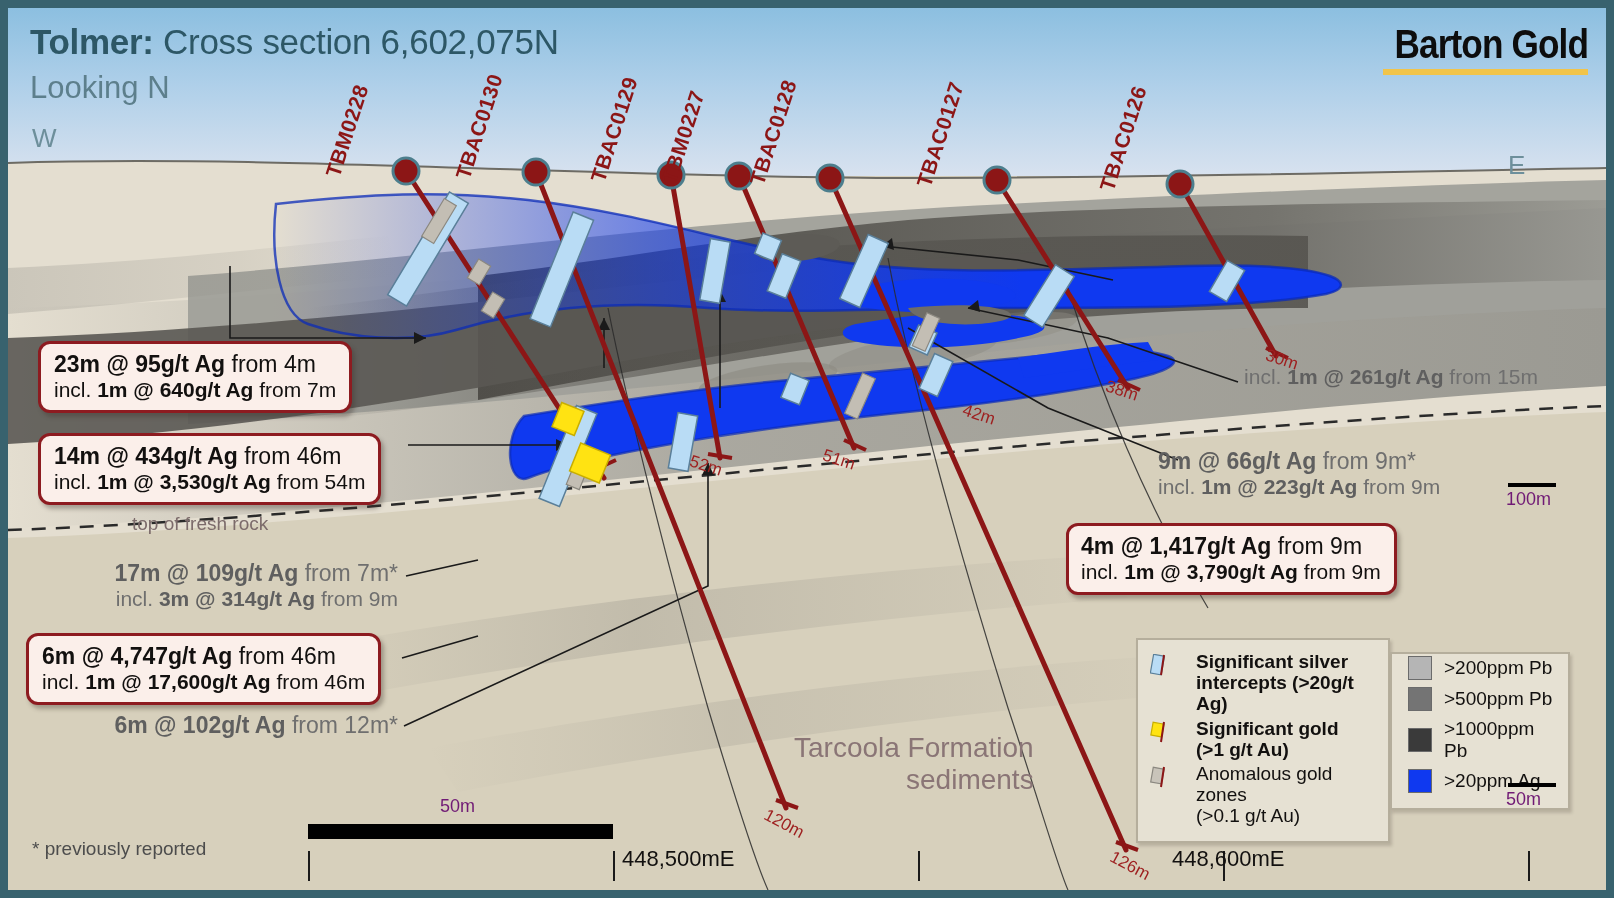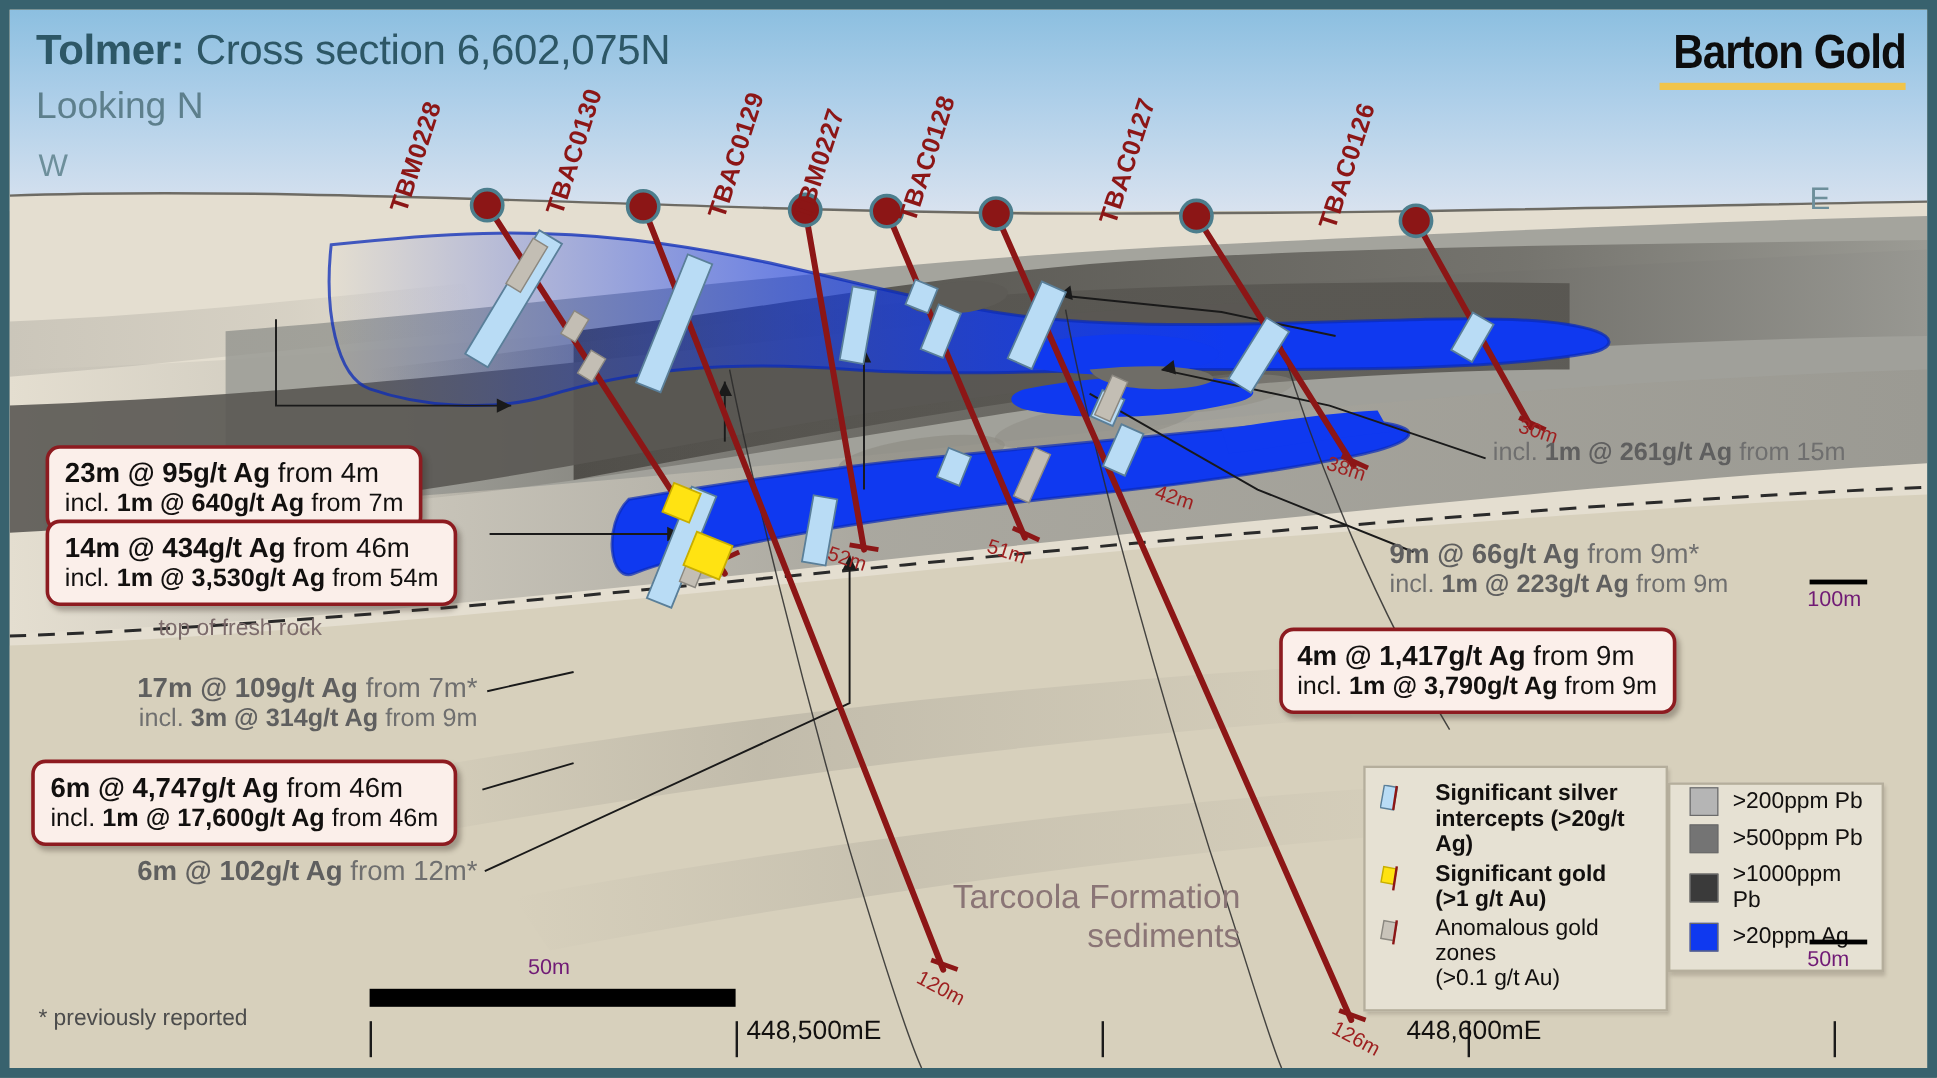--- a/index.html
+++ b/index.html
@@ -321,21 +321,21 @@
     <div class="dhlabel" style="left:1110px;top:162px;transform:rotate(-72deg);">TBAC0126</div>
 
     <div class="depth" style="left:757px;top:796px;transform:rotate(28deg);">120m</div>
     <div class="depth" style="left:682px;top:443px;transform:rotate(18deg);">52m</div>
     <div class="depth" style="left:815px;top:437px;transform:rotate(18deg);">51m</div>
     <div class="depth" style="left:1103px;top:838px;transform:rotate(28deg);">126m</div>
     <div class="depth" style="left:955px;top:392px;transform:rotate(18deg);">42m</div>
     <div class="depth" style="left:1098px;top:368px;transform:rotate(18deg);">38m</div>
     <div class="depth" style="left:1258px;top:337px;transform:rotate(18deg);">30m</div>
 
-    <div class="cbox" style="left:30px;top:333px;margin-top:30px;">
+    <div class="cbox" style="left:30px;top:333px;">
       <div class="l1"><b>23m @ 95g/t Ag</b><span class="thin"> from 4m</span></div>
       <div class="l2"><span class="thin">incl. </span><b>1m @ 640g/t Ag</b><span class="thin"> from 7m</span></div>
     </div>
 
     <div class="cbox" style="left:30px;top:425px;">
       <div class="l1"><b>14m @ 434g/t Ag</b><span class="thin"> from 46m</span></div>
       <div class="l2"><span class="thin">incl. </span><b>1m @ 3,530g/t Ag</b><span class="thin"> from 54m</span></div>
     </div>
 
     <div class="freshrock" style="left:124px;top:505px;">top of fresh rock</div>

